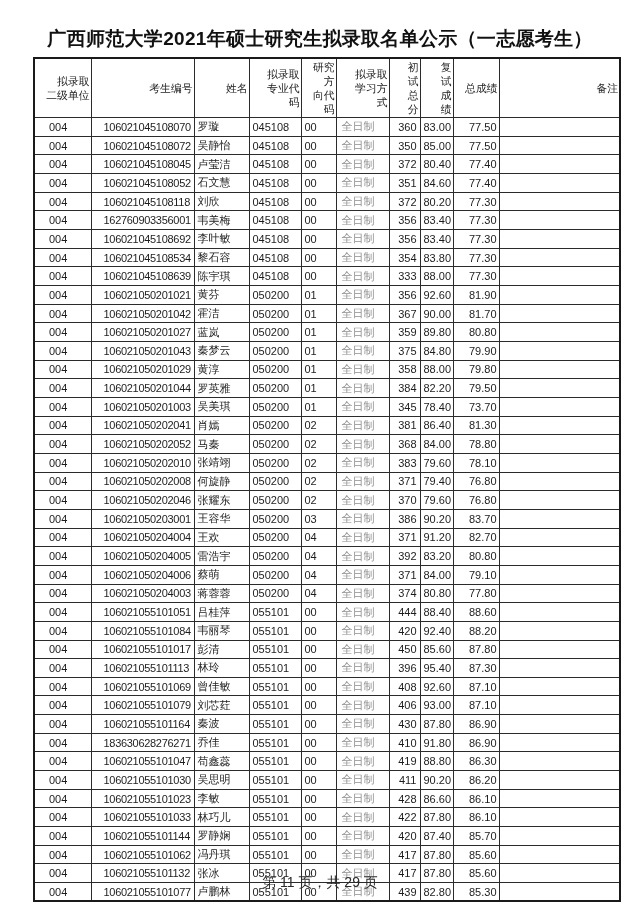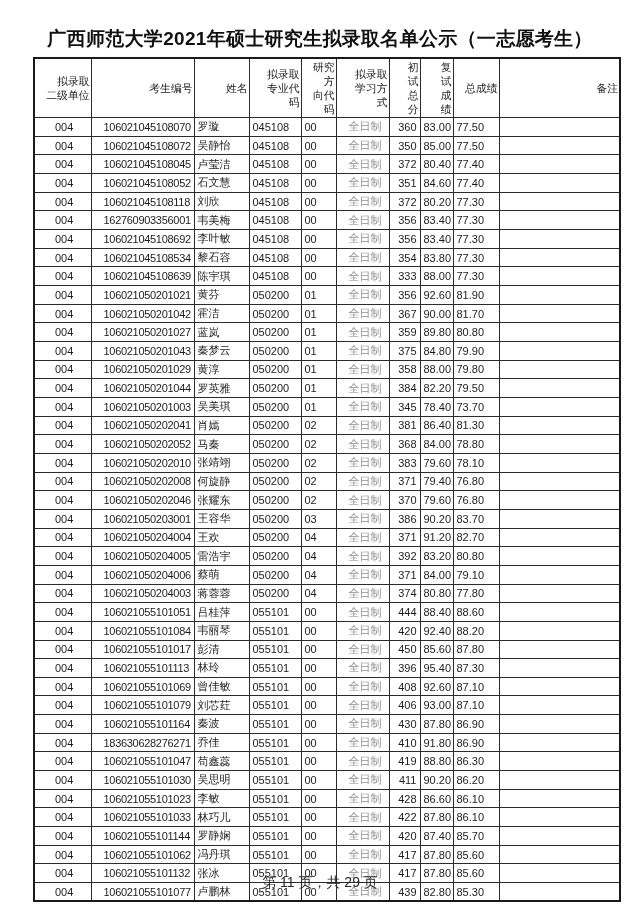--- a/index.html
+++ b/index.html
@@ -52,25 +52,25 @@
     white-space: pre-line;
     color: #222222;
   }
   .doc-table td {
     font-size: 11px;
     padding: 0 2px 0 3px;
     vertical-align: middle;
     color: #1c1c1c;
   }
   .doc-table td.c1 { letter-spacing: -0.3px; padding-left: 12px; }
-  .doc-table td.c0 { padding-left: 20px; }
-  .doc-table td.c5 { color: #8f8f8f; padding-left: 12px; }
+  .doc-table td.c0 { padding-left: 14px; }
+  .doc-table td.c5 { color: #8f8f8f; padding-left: 5px; }
   .doc-table td.c6 { text-align: right; padding-right: 3px; }
   .doc-table td.c7 { text-align: center; padding-right: 4px; }
-  .doc-table td.c8 { text-align: left; }
+  .doc-table td.c8 { text-align: right; }
   .page-footer {
     position: absolute;
     top: 874px;
     left: 0;
     width: 640px;
     text-align: center;
     font-size: 14px;
     color: #2a2a2a;
   }
 </style>

